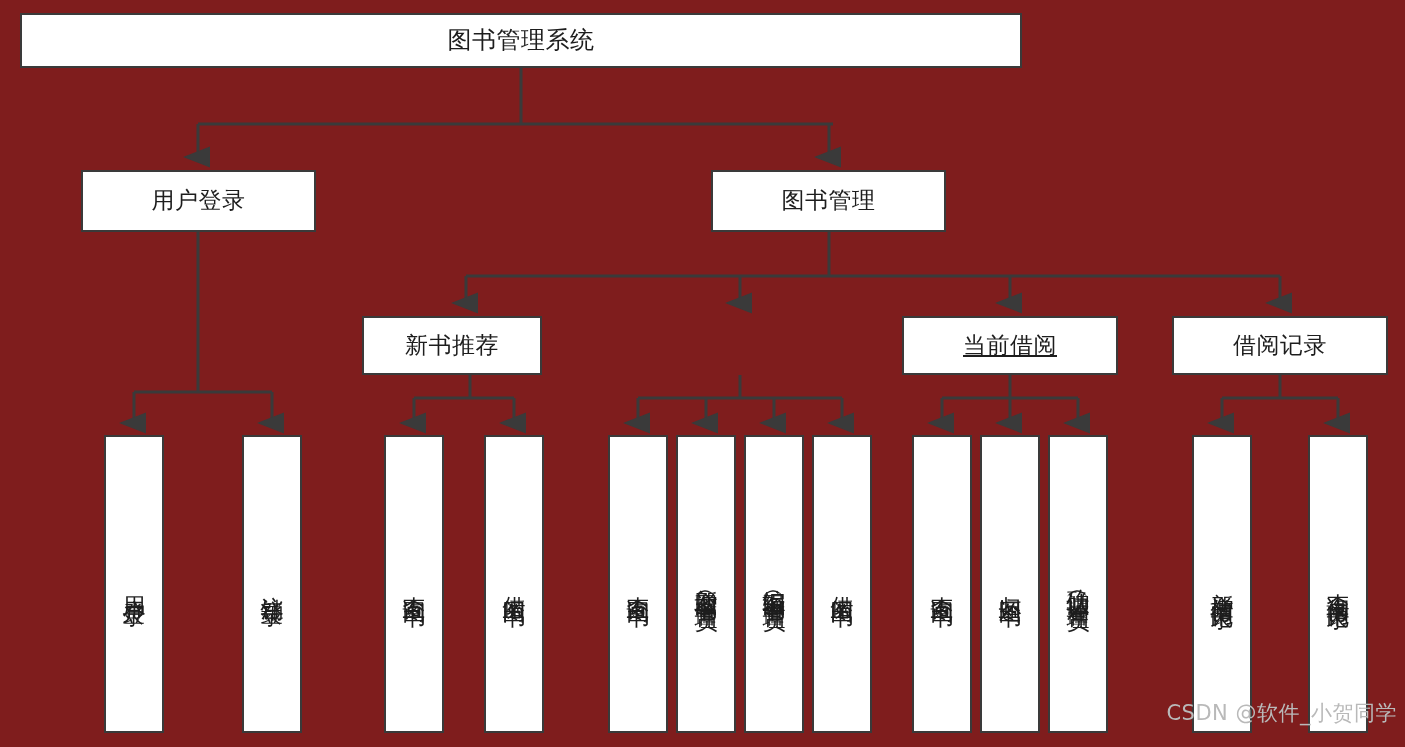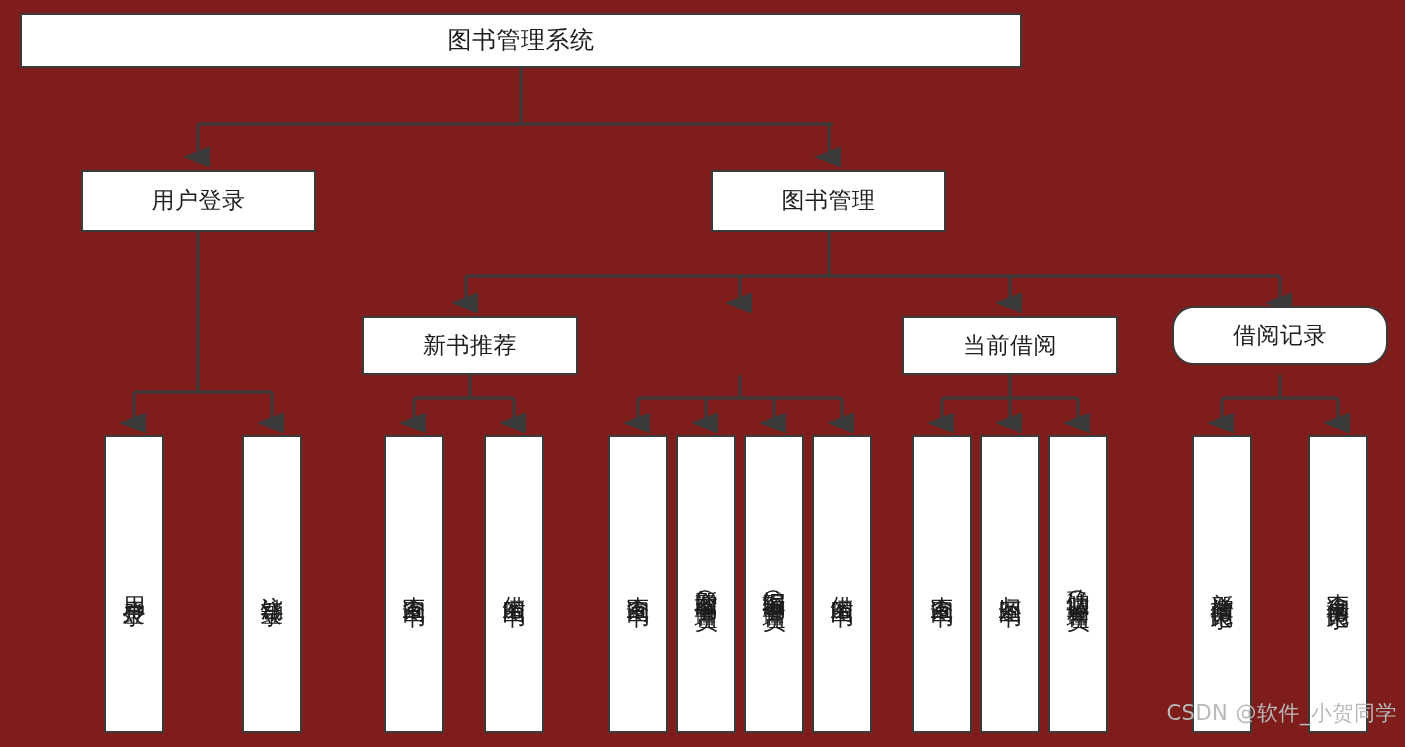--- a/index.html
+++ b/index.html
@@ -131,27 +131,27 @@
     <span class="cap">图书管理系统</span>
   </div>
 
   <div class="node h" style="left:81px; top:170px; width:235px; height:62px;">
     <span class="cap">用户登录</span>
   </div>
   <div class="node h" style="left:711px; top:170px; width:235px; height:62px;">
     <span class="cap">图书管理</span>
   </div>
 
-  <div class="node h" style="left:362px; top:316px; width:216px; height:59px;">
+  <div class="node h" style="left:362px; top:316px; width:180px; height:59px;">
     <span class="cap">新书推荐</span>
   </div>
-  <div class="node h" style="left:902px; top:316px; width:216px; height:59px;">
+  <div class="node h" style="left:902px; top:316px; width:216px; height:59px;text-decoration:underline;">
     <span class="cap">当前借阅</span>
   </div>
-  <div class="node h" style="left:1172px; top:306px; width:216px; height:59px;border-radius:22px;">
+  <div class="node h" style="left:1172px; top:316px; width:216px; height:59px;">
     <span class="cap">借阅记录</span>
   </div>
 
   <div class="node v" style="left:104px; top:435px; width:60px; height:298px;">
     <span class="cap">用户登录</span>
   </div>
   <div class="node v" style="left:242px; top:435px; width:60px; height:298px;">
     <span class="cap">注销登录</span>
   </div>
 

